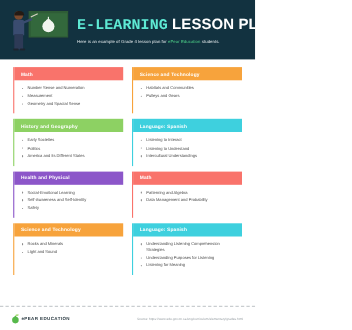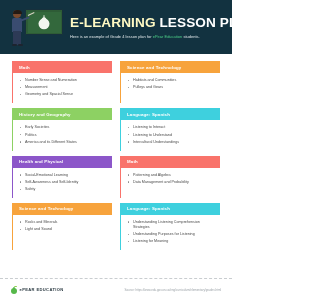--- a/index.html
+++ b/index.html
@@ -57,21 +57,21 @@
   .t-stick {
     position:absolute; left:18px; top:5px; width:7px; height:1px;
     background:#d9d2c4; transform:rotate(-26deg); transform-origin:left center;
   }
 
   .head-text { flex:1; padding-left:4px; padding-top:1px; }
   .title {
     font-size:13.6px; font-weight:700; letter-spacing:.1px;
     color:#ffffff; line-height:1.05; white-space:nowrap;
   }
-  .title .hl { color:#fef9c3; }
+  .title .hl { color:#5eead4;font-family:Liberation Mono, monospace; }
   .subtitle {
     margin-top:4px; font-size:3.9px; color:#e4eaec; letter-spacing:.05px; white-space:nowrap;
   }
   .subtitle .brand { color:#4fd48a; }
 
   
   .content { padding:7px 12px 0 12px; }
   .row { display:flex; gap:8px; margin-bottom:5px; }
   .card { flex:1 1 0; min-width:0; background:#ffffff; }
   .card-head {

